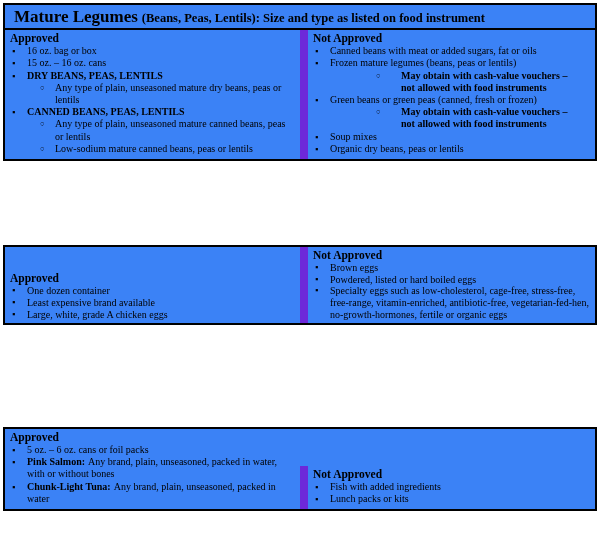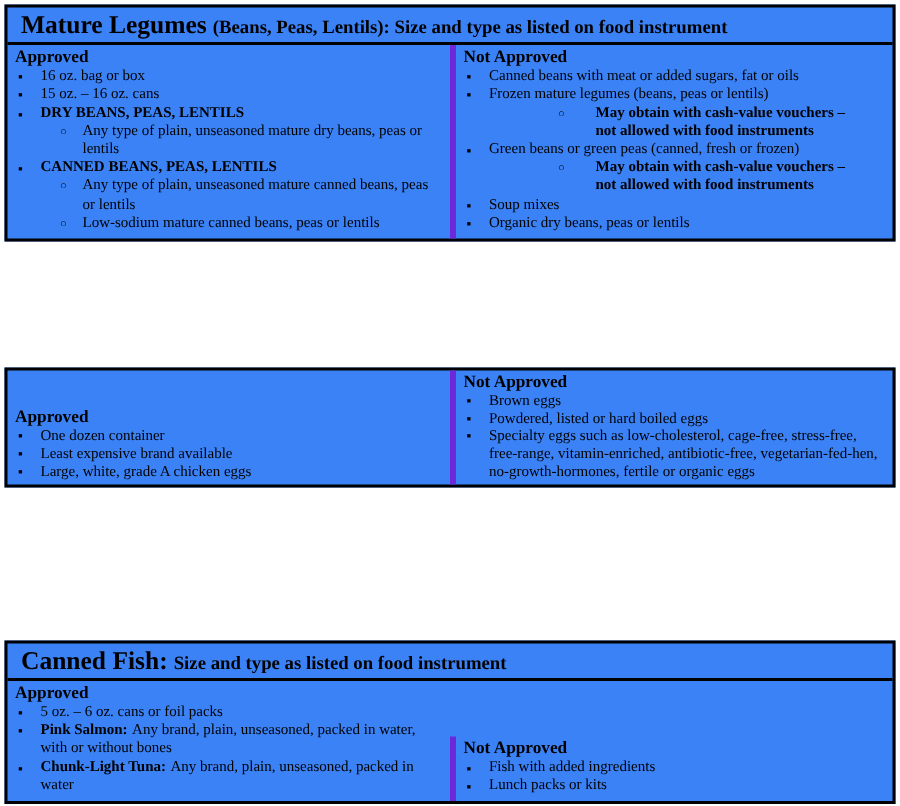--- a/index.html
+++ b/index.html
@@ -28,21 +28,21 @@
   #table-legumes .table-body { min-height:129px; }
   #table-eggs    .table-body { min-height:67px; }
   #table-fish    .table-body { min-height:75px; }
 
   .col {
     flex:0 0 50%; max-width:50%;
     padding:2px 4px 4px 5px;
     font-size:10px; line-height:12.2px;
   }
   #table-eggs .col { line-height:11.7px; padding-bottom:2px; }
-  .col.right { border-left:4px solid #6d28d9;font-family:Liberation Serif, serif; }
+  .col.right { border-left:8px solid #6d28d9;font-family:Liberation Serif, serif; }
 
   .col-header { font-weight:bold; font-size:11.5px; line-height:13px; }
 
   ul.items { list-style:none; }
   .item { position:relative; padding-left:17px; }
   .bullet { position:absolute; top:0; }
   .bullet.sq  { left:2px; font-size:9px; }
   .bullet.circ{ font-size:7.5px; }
   .item.l2 { padding-left:45px; }
   .item.l2 .bullet.circ { left:30px; }
@@ -111,24 +111,20 @@
       <ul class="items">
         <li class="item l1"><span class="bullet sq">▪</span><span>Brown eggs</span></li>
         <li class="item l1"><span class="bullet sq">▪</span><span>Powdered, listed or hard boiled eggs</span></li>
         <li class="item l1"><span class="bullet sq">▪</span><span>Specialty eggs such as low-cholesterol, cage-free, stress-free, free-range, vitamin-enriched, antibiotic-free, vegetarian-fed-hen, no-growth-hormones, fertile or organic eggs</span></li>
       </ul>
     </div>
   </div>
 </section>
 
 <section class="food-table" id="table-fish">
-  <header class="table-title">
-    <span class="title-main">Canned Fish:</span>
-    <span class="title-rest">Size and type as listed on food instrument</span>
-  </header>
   <div class="table-body">
     <div class="col left">
       <div class="col-header">Approved</div>
       <ul class="items">
         <li class="item l1"><span class="bullet sq">▪</span><span>5 oz. – 6 oz. cans or foil packs</span></li>
         <li class="item l1"><span class="bullet sq">▪</span><span class="item-label">Pink Salmon:</span><span>Any brand, plain, unseasoned, packed in water, with or without bones</span></li>
         <li class="item l1"><span class="bullet sq">▪</span><span class="item-label">Chunk-Light Tuna:</span><span>Any brand, plain, unseasoned, packed in water</span></li>
       </ul>
     </div>
     <div class="col right">

